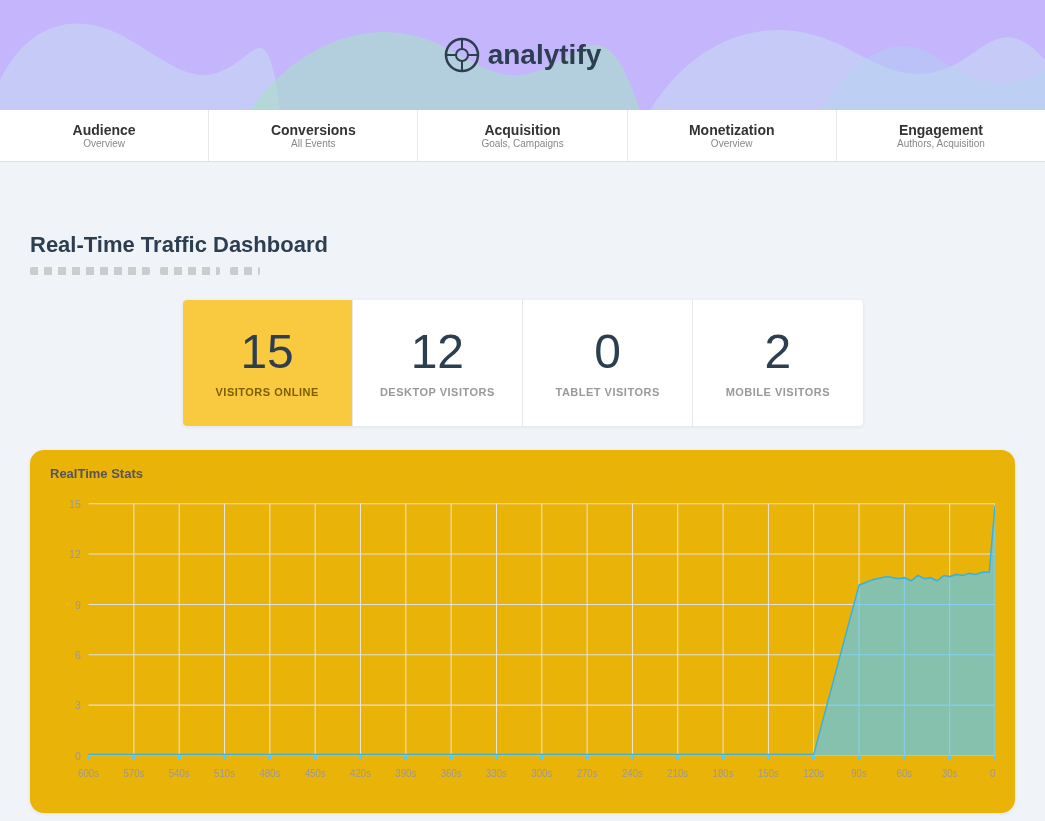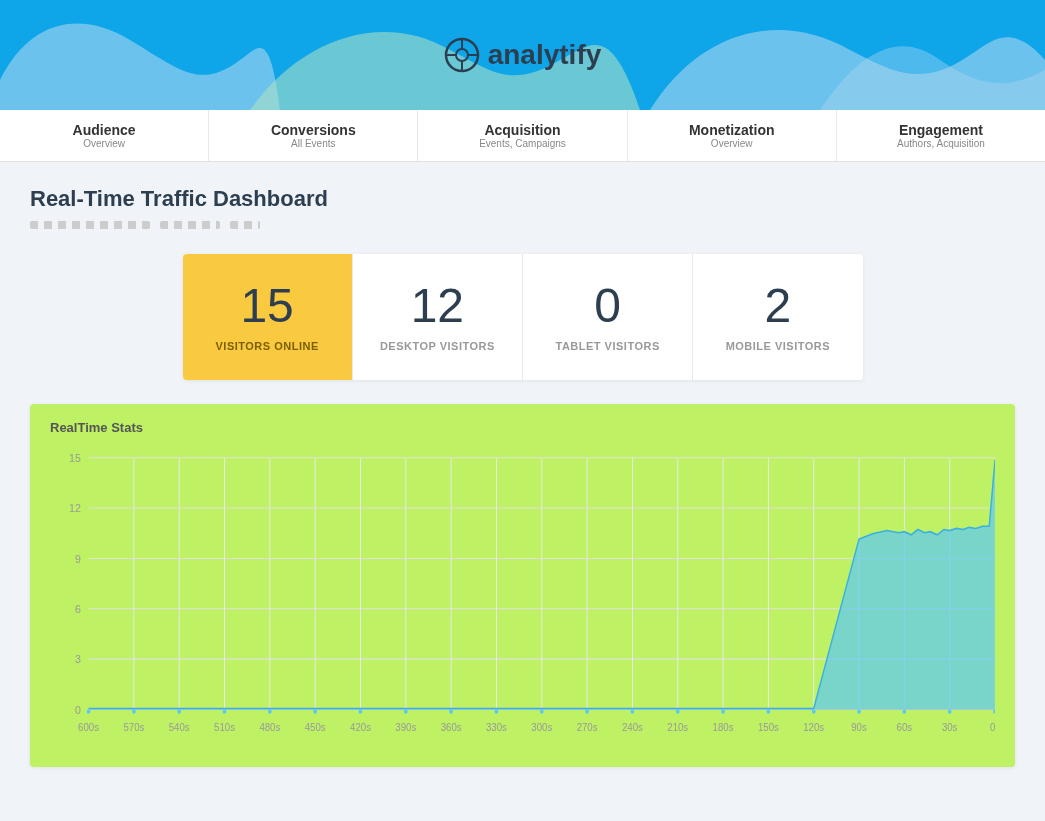--- a/index.html
+++ b/index.html
@@ -1,20 +1,20 @@
 <!DOCTYPE html>
 <html><head>
   <meta charset="utf-8">
   <style>
     * { box-sizing: border-box; margin: 0; padding: 0; }
     body { font-family: 'Segoe UI', Arial, sans-serif; background: #f0f4f8; color: #333; }
 
     
     .hero {
-      background: #0ea5e9;
+      background: #c4b5fd;
       position: relative;
       overflow: hidden;
       height: 110px;
       display: flex;
       align-items: center;
       justify-content: center;
     }
     .hero-waves {
       position: absolute;
       top: 0; left: 0; right: 0; bottom: 0;
@@ -76,20 +76,21 @@
       padding: 24px 30px;
       background: #f0f4f8;
       min-height: 600px;
     }
 
     .page-title {
       font-size: 22px;
       font-weight: 700;
       color: #2c3e50;
       margin-bottom: 6px;
+      margin-top: 46px;
     }
     .page-subtitle {
       font-size: 11px;
       color: #bbb;
       margin-bottom: 24px;
       letter-spacing: 1px;
     }
     .subtitle-dots {
       display: inline-block;
       width: 120px;
@@ -133,22 +134,22 @@
       font-size: 11px;
       font-weight: 700;
       color: #999;
       letter-spacing: 0.5px;
       text-transform: uppercase;
     }
     .stat-item.highlight .stat-label { color: #7a6000; }
 
     
     .chart-card {
-      background: #bef264;
-      border-radius: 4px;
+      background: #eab308;
+      border-radius: 14px;
       box-shadow: 0 1px 4px rgba(0,0,0,0.07);
       padding: 16px 20px 20px;
     }
     .chart-title {
       font-size: 13px;
       font-weight: 600;
       color: #555;
       margin-bottom: 12px;
     }
     .chart-container {
@@ -192,21 +193,21 @@
 <div class="nav-item">
       <span class="nav-title">Audience</span>
       <span class="nav-sub">Overview</span>
     </div>
     <div class="nav-item">
       <span class="nav-title">Conversions</span>
       <span class="nav-sub">All Events</span>
     </div>
     <div class="nav-item">
       <span class="nav-title">Acquisition</span>
-      <span class="nav-sub">Events, Campaigns</span>
+      <span class="nav-sub">Goals, Campaigns</span>
     </div>
     <div class="nav-item">
       <span class="nav-title">Monetization</span>
       <span class="nav-sub">Overview</span>
     </div>
     <div class="nav-item">
       <span class="nav-title">Engagement</span>
       <span class="nav-sub">Authors, Acquisition</span>
     </div>
   </nav>

